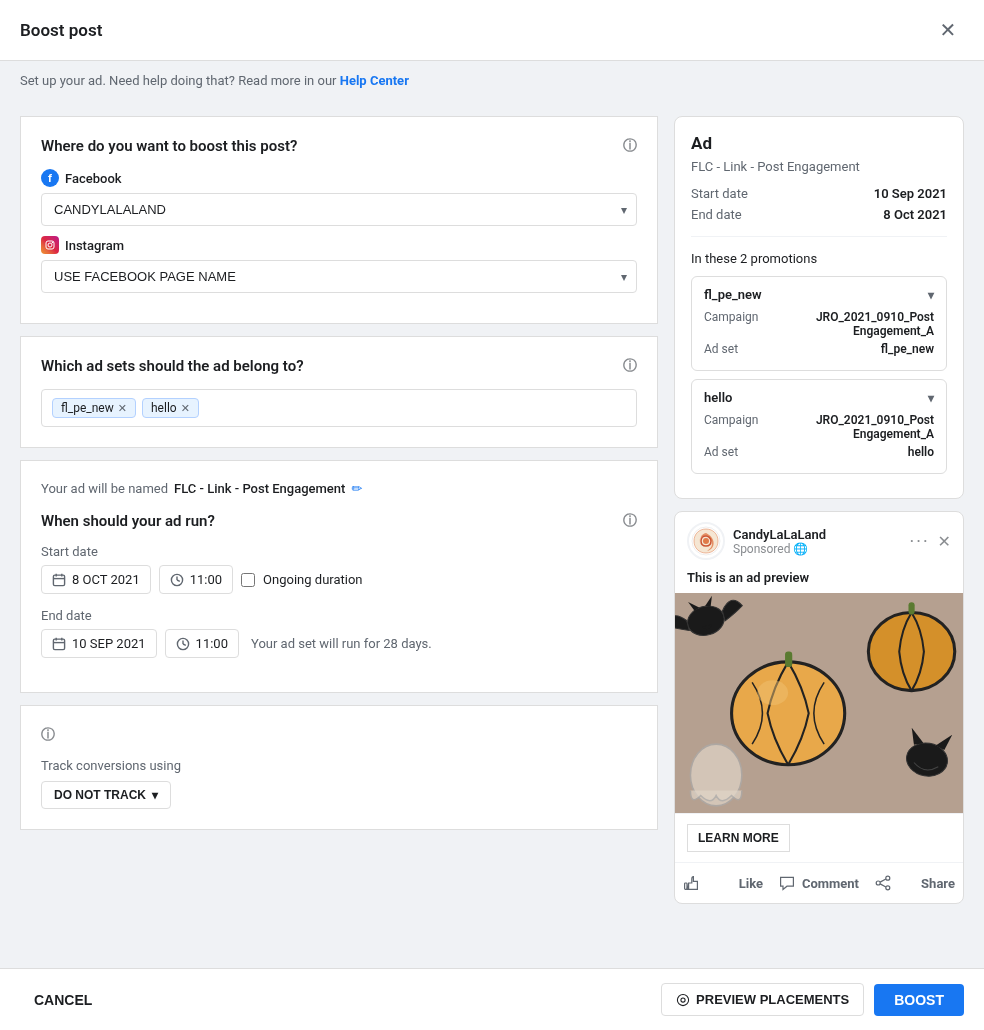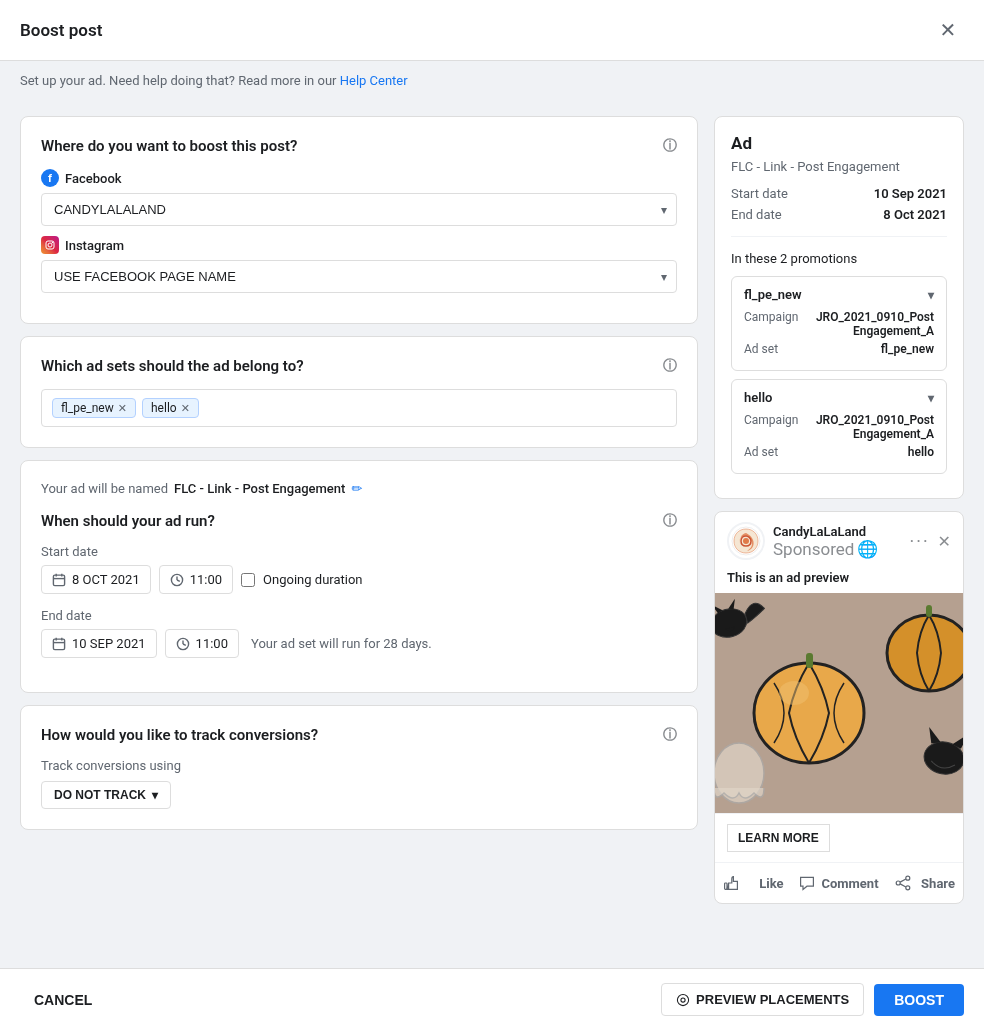--- a/index.html
+++ b/index.html
@@ -42,20 +42,21 @@
     
     .modal-subheader {
       background: #f0f2f5;
       padding: 12px 20px;
       font-size: 13px;
       color: #606770;
     }
     .modal-subheader a {
       color: #1877f2;
       text-decoration: none;
+      font-weight: bold;
     }
 
     
     .modal-body {
       background: #f0f2f5;
       padding: 16px 20px;
       display: flex;
       gap: 16px;
       align-items: flex-start;
     }
@@ -63,21 +64,21 @@
     
     .left-col {
       flex: 1;
       display: flex;
       flex-direction: column;
       gap: 12px;
     }
 
     .card {
       background: #fff;
-      border-radius: 8px;
+      border-radius: 0;
       border: 1px solid #ddd;
       padding: 20px;
     }
 
     .card-title {
       font-size: 15px;
       font-weight: 600;
       color: #1c1e21;
       margin-bottom: 14px;
       display: flex;
@@ -261,21 +262,21 @@
       gap: 6px;
     }
     .track-label {
       font-size: 13px;
       color: #606770;
       margin-bottom: 8px;
     }
 
     
     .right-col {
-      width: 250px;
+      width: 290px;
       display: flex;
       flex-direction: column;
       gap: 12px;
     }
 
     .ad-info-card {
       background: #fff;
       border-radius: 8px;
       border: 1px solid #ddd;
       padding: 16px;
@@ -365,21 +366,21 @@
       justify-content: center;
       overflow: hidden;
       flex-shrink: 0;
     }
     .preview-name {
       font-size: 13px;
       font-weight: 600;
       color: #1c1e21;
     }
     .preview-sponsored {
-      font-size: 17px;
+      font-size: 12px;
       color: #8a8d91;
       display: flex;
       align-items: center;
       gap: 3px;
       text-align: right;
     }
     .preview-actions {
       display: flex;
       align-items: center;
       gap: 8px;
@@ -652,21 +653,20 @@
             </svg>
             <span>11:00</span>
           </div>
           <span class="run-duration">Your ad set will run for 28 days.</span>
         </div>
       </div>
     </div>
 
     <div class="card">
       <div class="card-title">
-        <span>How would you like to track conversions?</span>
         <span class="info-icon">ⓘ</span>
       </div>
       <div class="track-label">Track conversions using</div>
       <button class="track-btn">
         <span>DO NOT TRACK</span>
         <span>▾</span>
       </button>
     </div>
 
   </div>

